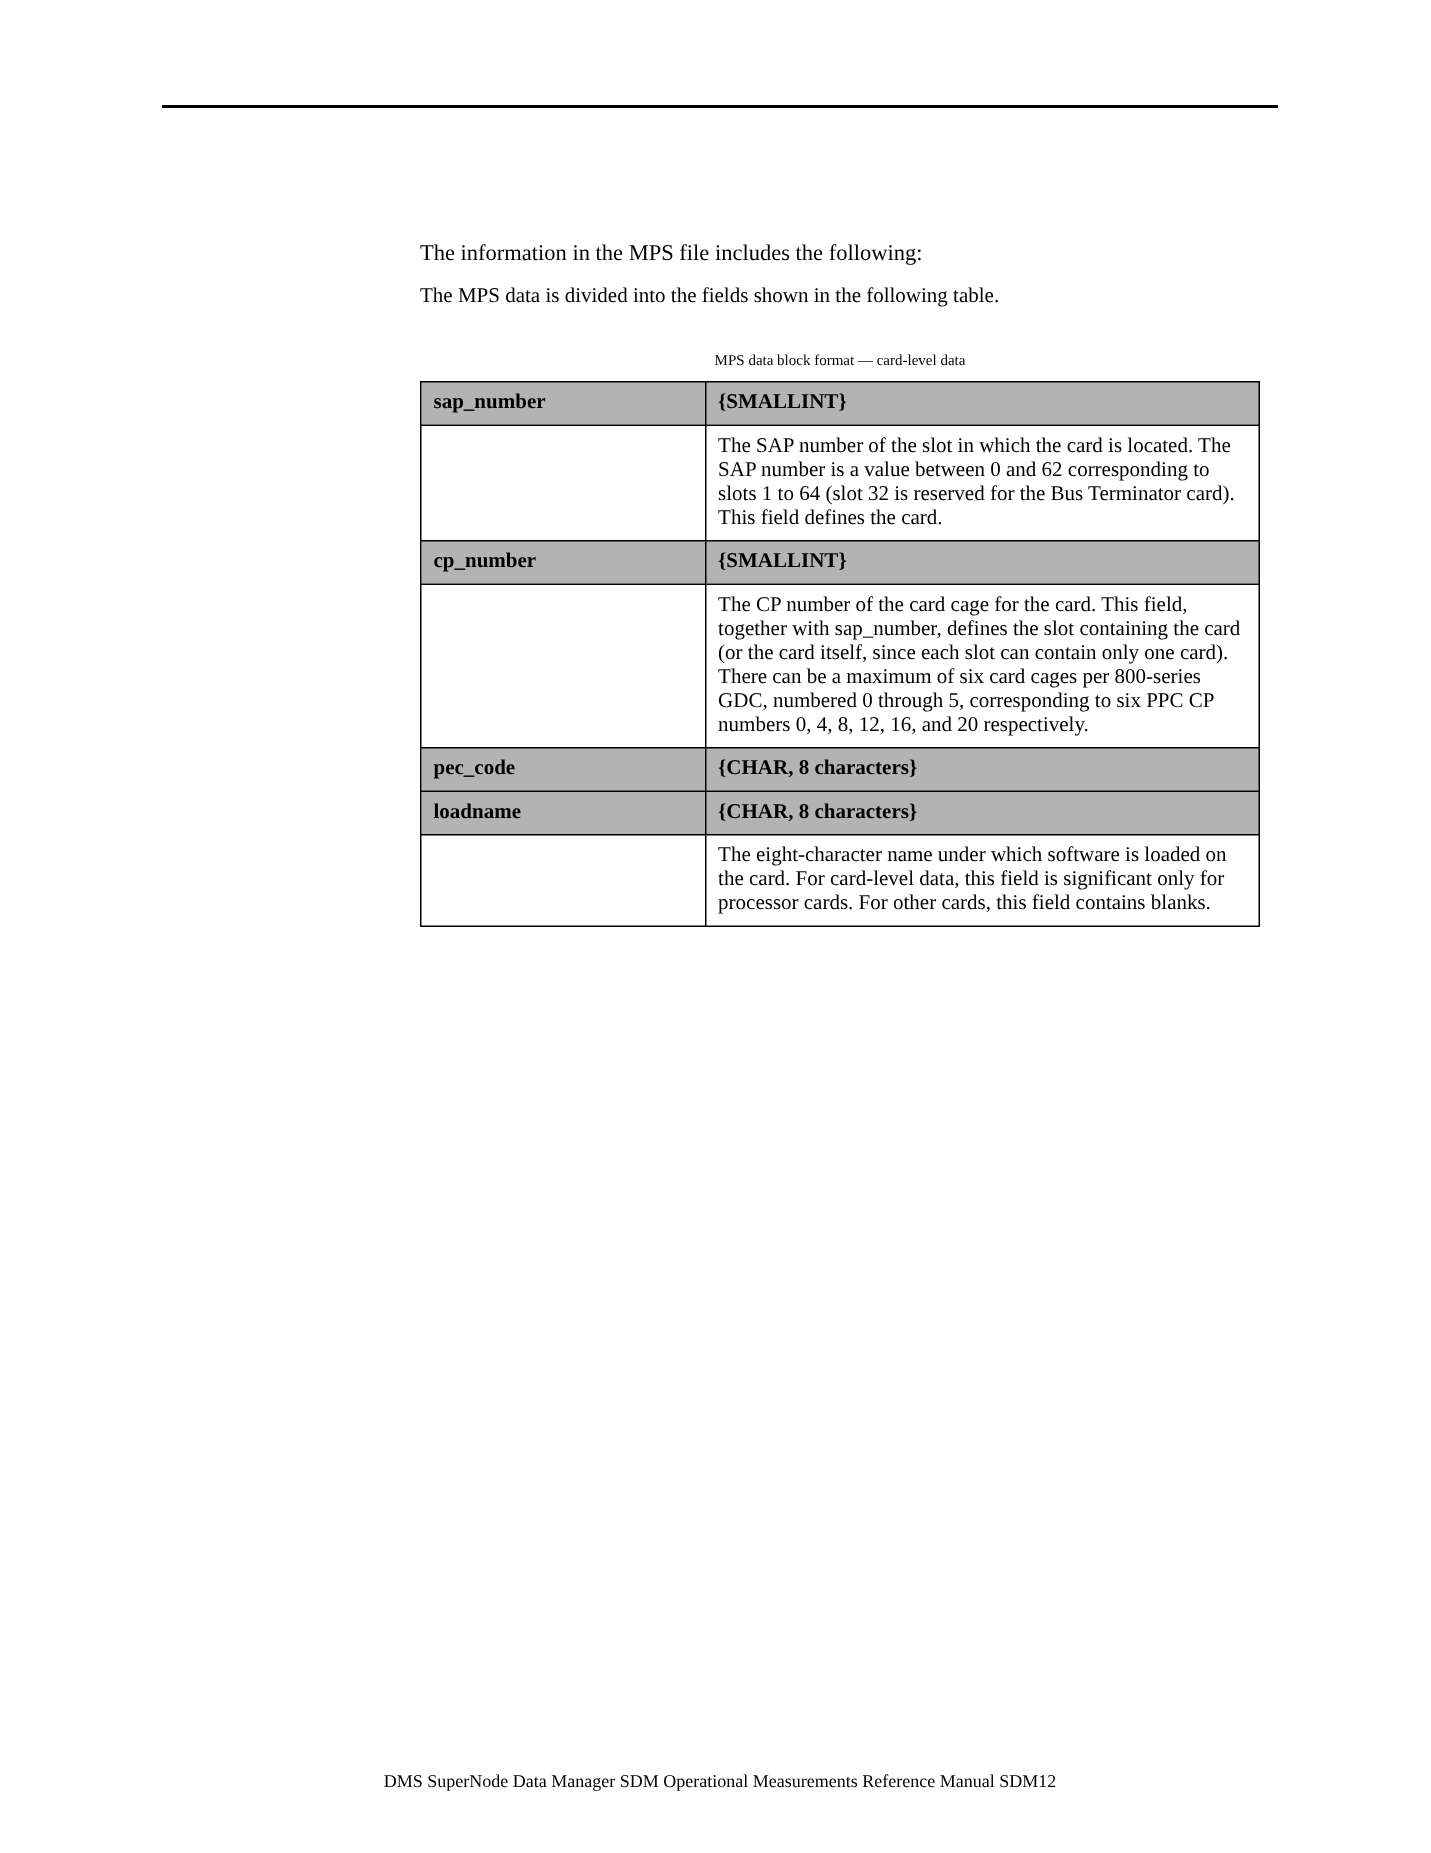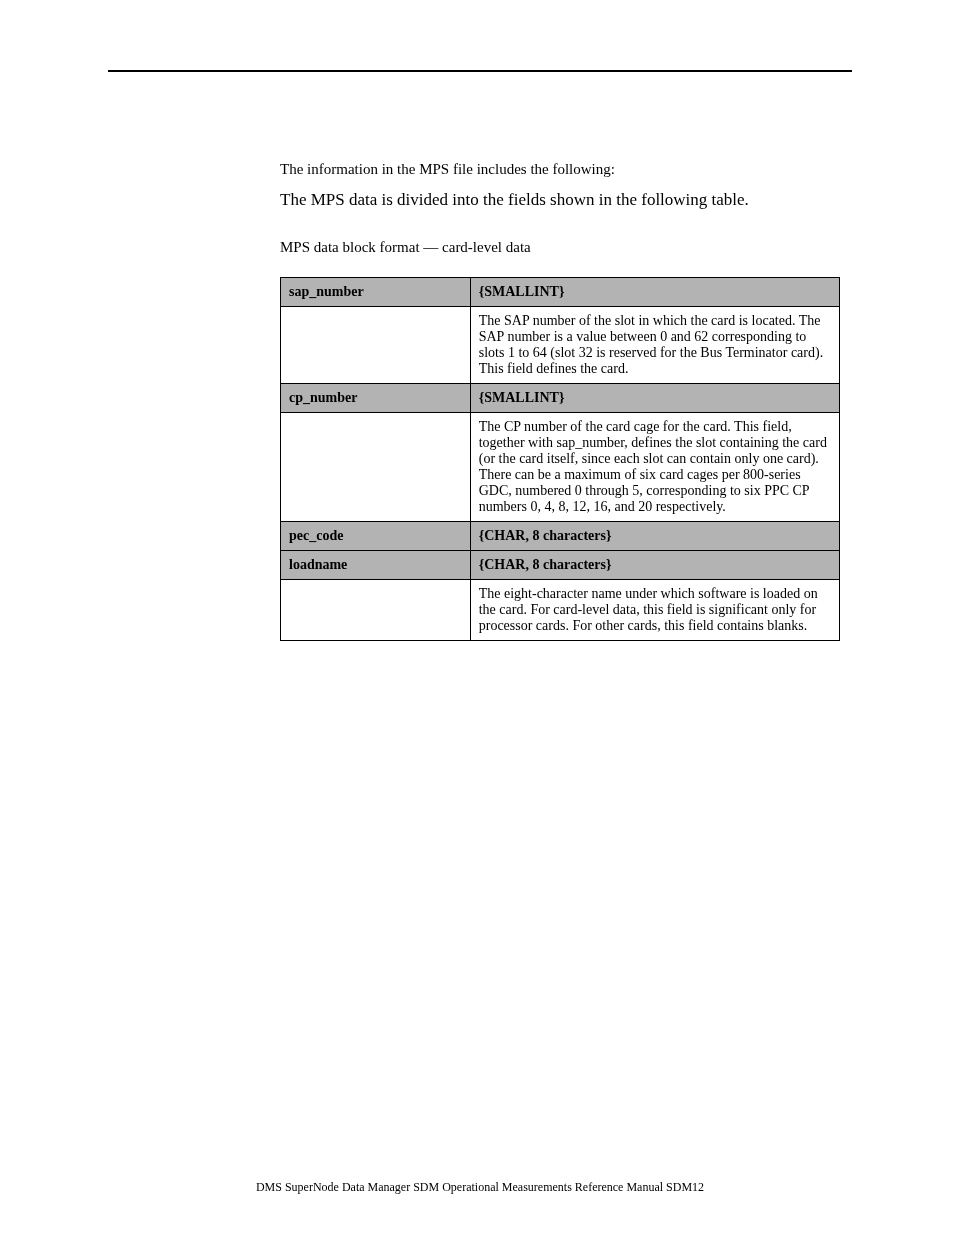--- a/index.html
+++ b/index.html
@@ -51,29 +51,30 @@
   .bullet-list li .sq {
     position: absolute;
     left: 6px;
     top: 5px;
     width: 8px;
     height: 8px;
     background: #000;
   }
   .after-list {
     margin-top: 1px;
-    font-size: 17px;
+    font-size: 14px;
     line-height: 1.3;
   }
   .table-wrap {
     margin-top: 28px;
   }
   .table-caption {
-    font-size: 15px;
-    margin-bottom: 21px;
+    font-size: 10px;
+    margin-bottom: 8px;
+    text-align: center;
   }
   table.struct {
     border-collapse: collapse;
     width: 560px;
     font-size: 14px;
   }
   table.struct th, table.struct td {
     border: 1px solid #000;
     padding: 6px 8px;
     vertical-align: top;

